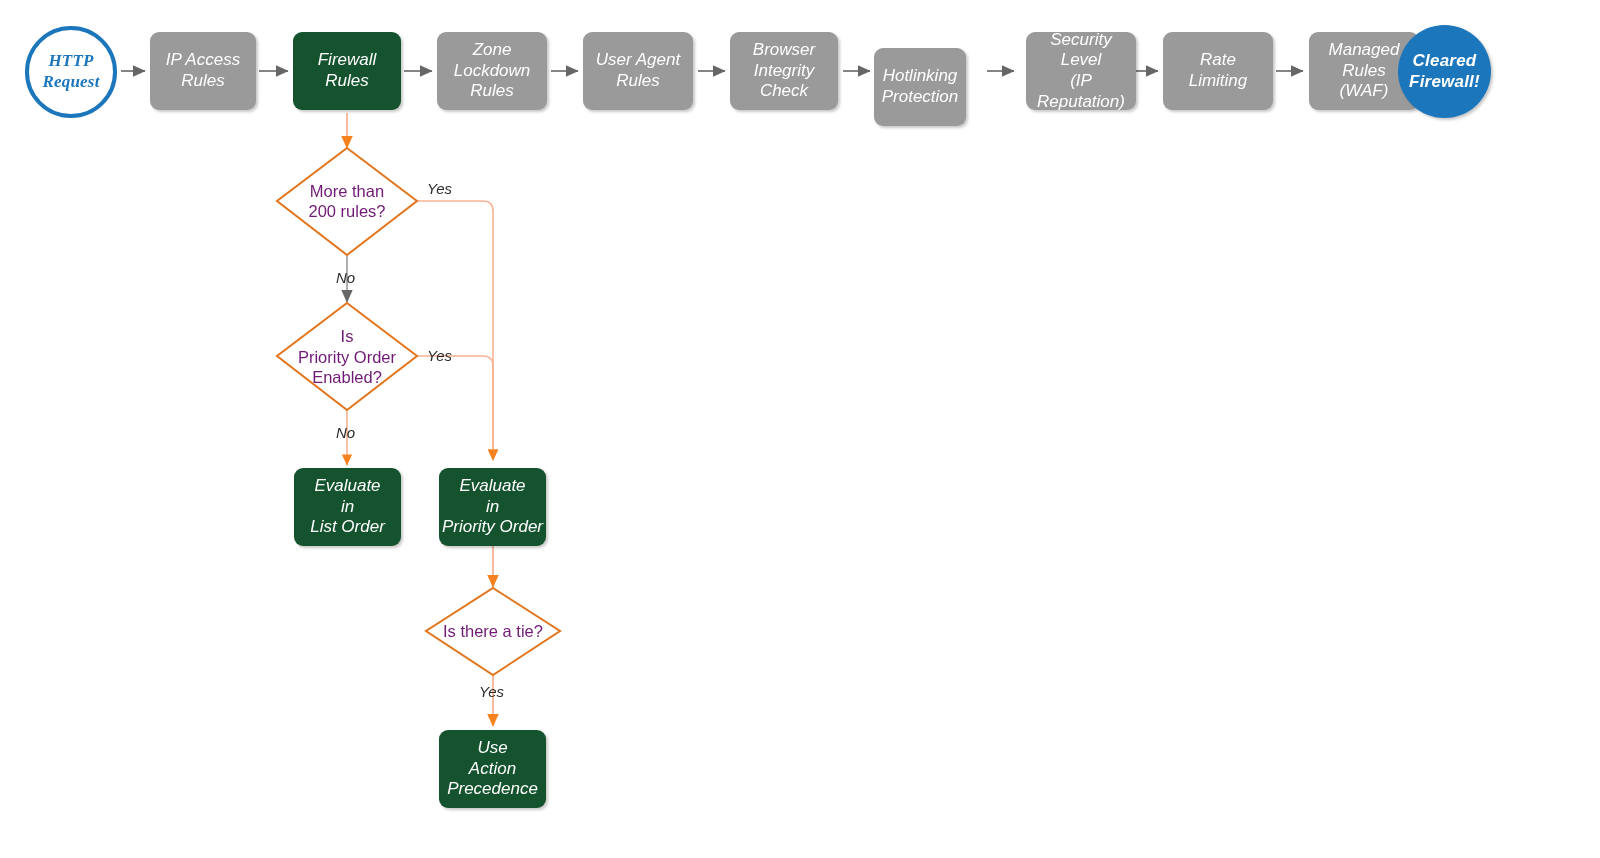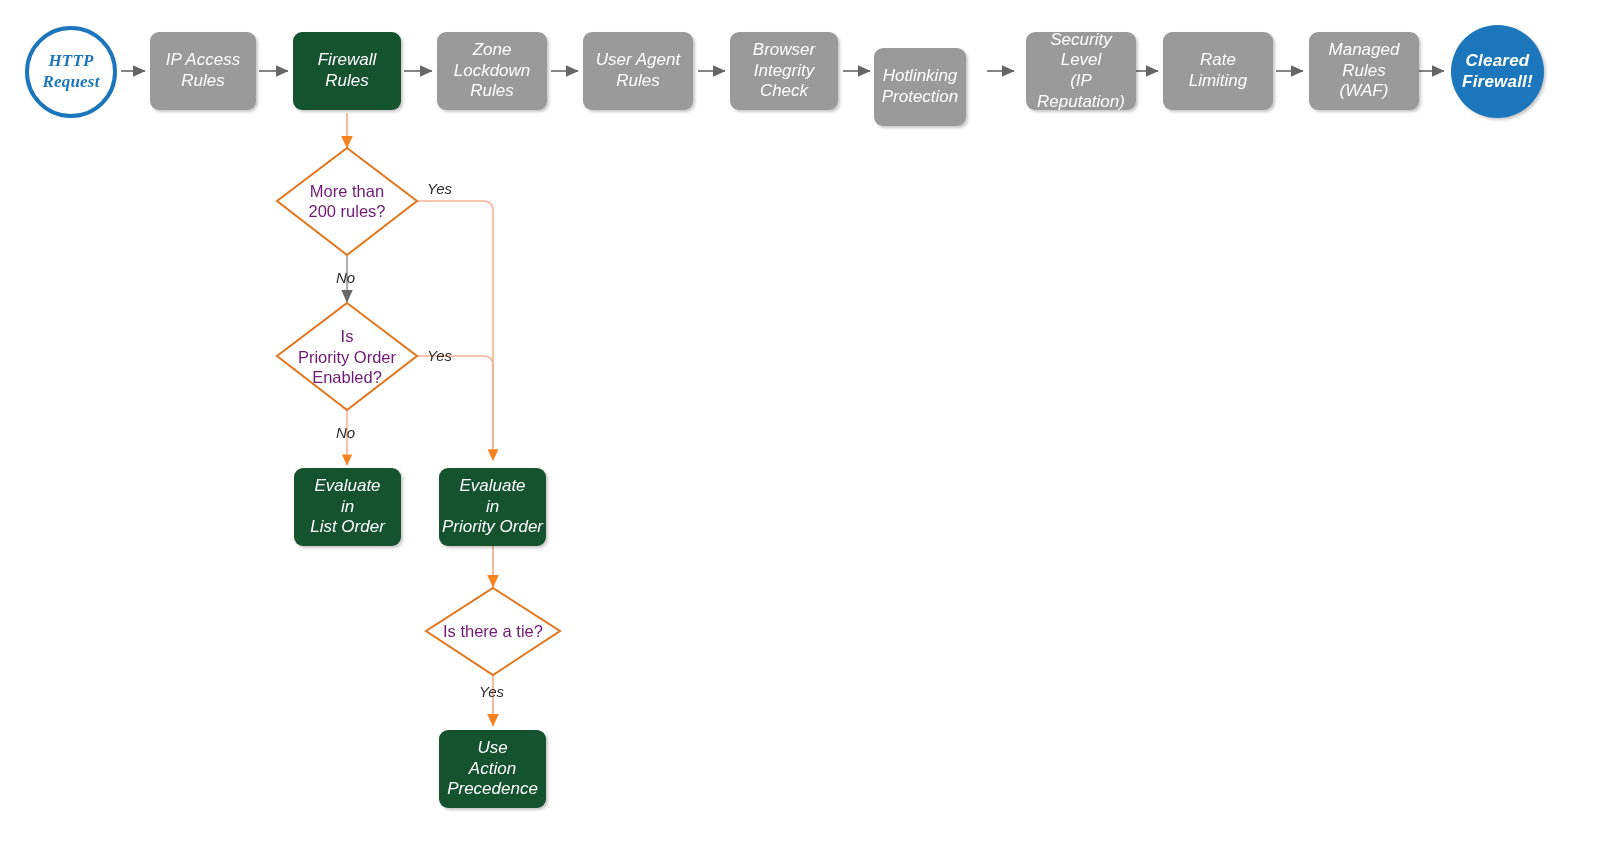--- a/index.html
+++ b/index.html
@@ -165,21 +165,21 @@
 Level
 (IP Reputation)</div>
 
   <div class="node box gray" style="left:1163px; top:32px; width:110px; height:78px;">Rate
 Limiting</div>
 
   <div class="node box gray" style="left:1309px; top:32px; width:110px; height:78px;">Managed
 Rules
 (WAF)</div>
 
-  <div class="node terminator filled" style="left:1451px; top:25px; width:93px; height:93px;">Cleared
+  <div class="node terminator filled" style="left:1398px; top:25px; width:93px; height:93px;">Cleared
 Firewall!</div>
 
   <div class="diamond-label" style="left:277px; top:168px; width:140px; height:66px;">More than
 200 rules?</div>
 
   <div class="diamond-label" style="left:277px; top:322px; width:140px; height:70px;">Is
 Priority Order
 Enabled?</div>
 
   <div class="diamond-label" style="left:420px; top:618px; width:146px; height:26px;">Is there a tie?</div>

